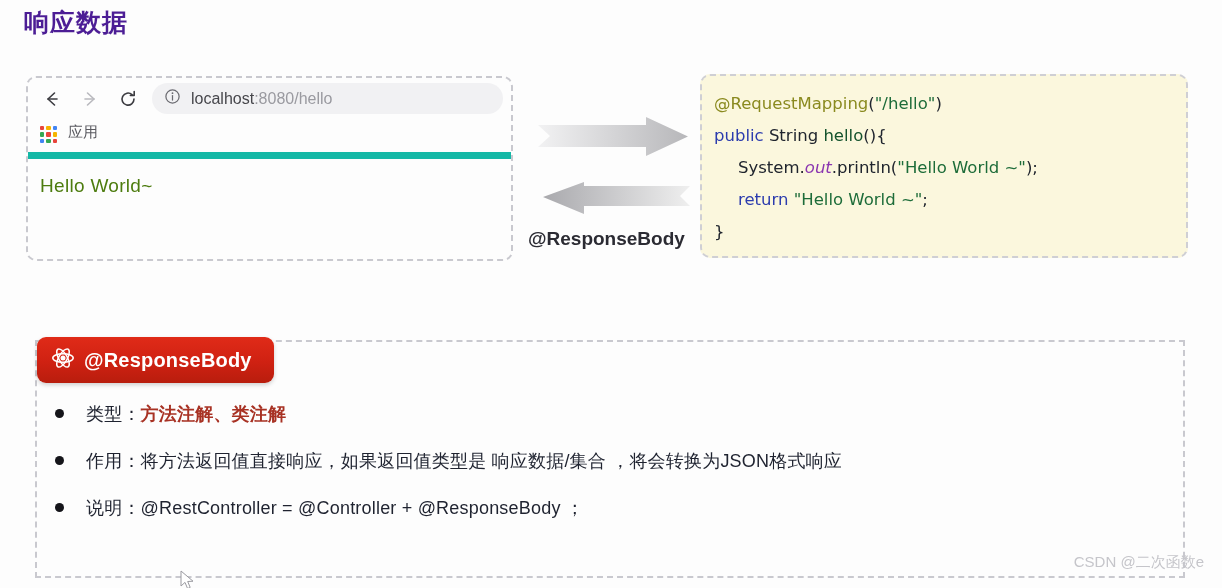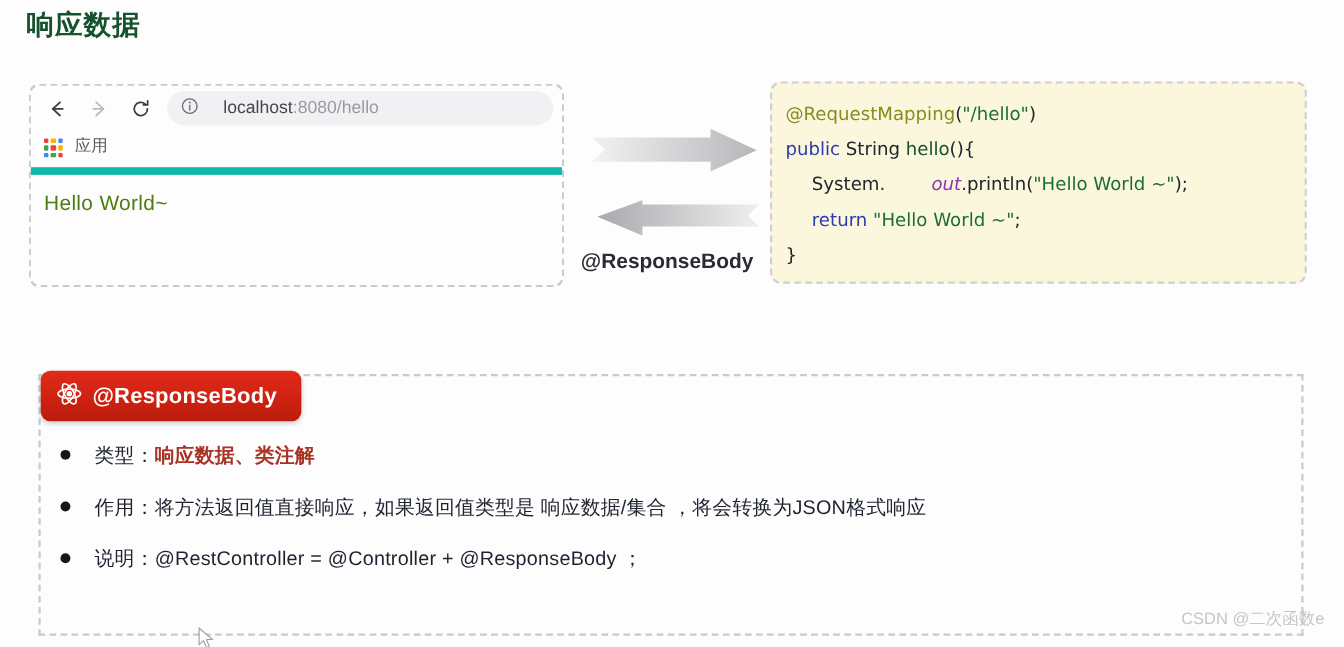--- a/index.html
+++ b/index.html
@@ -16,21 +16,21 @@
     background: #fdfdfd;
   }
 
   
   #page-title {
     position: absolute;
     left: 24px;
     top: 6px;
     font-size: 25px;
     font-weight: bold;
-    color: #14532d;
+    color: #4c1d95;
     letter-spacing: 1px;
   }
 
   
   #browser-panel {
     position: absolute;
     left: 26px;
     top: 76px;
     width: 487px;
     height: 185px;
@@ -65,21 +65,21 @@
     background: #f1f1f3;
     border-radius: 16px;
     display: flex;
     align-items: center;
     padding-left: 12px;
     box-sizing: border-box;
   }
   #url-text {
     font-size: 16px;
     color: #9a9aa0;
-    margin-left: 22px;
+    margin-left: 10px;
     white-space: nowrap;
   }
   #url-text .host { color: #46464b; }
 
   #bookmarks-bar {
     position: relative;
     height: 32px;
     border-bottom: 7px solid #14b8a6;
   }
   #apps-grid {
@@ -146,21 +146,21 @@
     color: #20252e;
     white-space: nowrap;
   }
   .code-line { height: 32px; }
   .ind1 { padding-left: 24px; }
   .c-anno   { color: #8a8a1f; }
   .c-kw     { color: #2c3cae; }
   .c-type   { color: #20252e; }
   .c-fn     { color: #14532d; }
   .c-str    { color: #1d6c39; }
-  .c-field  { color: #8a36b0; font-style: italic; margin-left: 42px; }
+  .c-field  { color: #8a36b0; font-style: italic; }
   .c-punct  { color: #20252e; }
 
   
   #info-panel {
     position: absolute;
     left: 35px;
     top: 340px;
     width: 1150px;
     height: 238px;
     border: 2px dashed #c9c9cf;
@@ -330,21 +330,21 @@
       </g>
       <circle cx="12" cy="12" r="2.5" fill="#ffffff"></circle>
     </svg>
   </span>
   <span id="badge-label">@ResponseBody</span>
 </div>
 
 <div id="bullets">
     <div class="bullet-row">
       <span class="bullet-dot"></span>
-      <span class="bullet-text"><span>类型：</span><span class="em-red">响应数据、类注解</span></span>
+      <span class="bullet-text"><span>类型：</span><span class="em-red">方法注解、类注解</span></span>
     </div>
     <div class="bullet-row">
       <span class="bullet-dot"></span>
       <span class="bullet-text"><span>作用：</span><span>将方法返回值直接响应，如果返回值类型是 响应数据/集合 ，将会转换为JSON格式响应</span></span>
     </div>
     <div class="bullet-row">
       <span class="bullet-dot"></span>
       <span class="bullet-text"><span>说明：</span><span>@RestController = @Controller + @ResponseBody ；</span></span>
     </div>
   </div>

